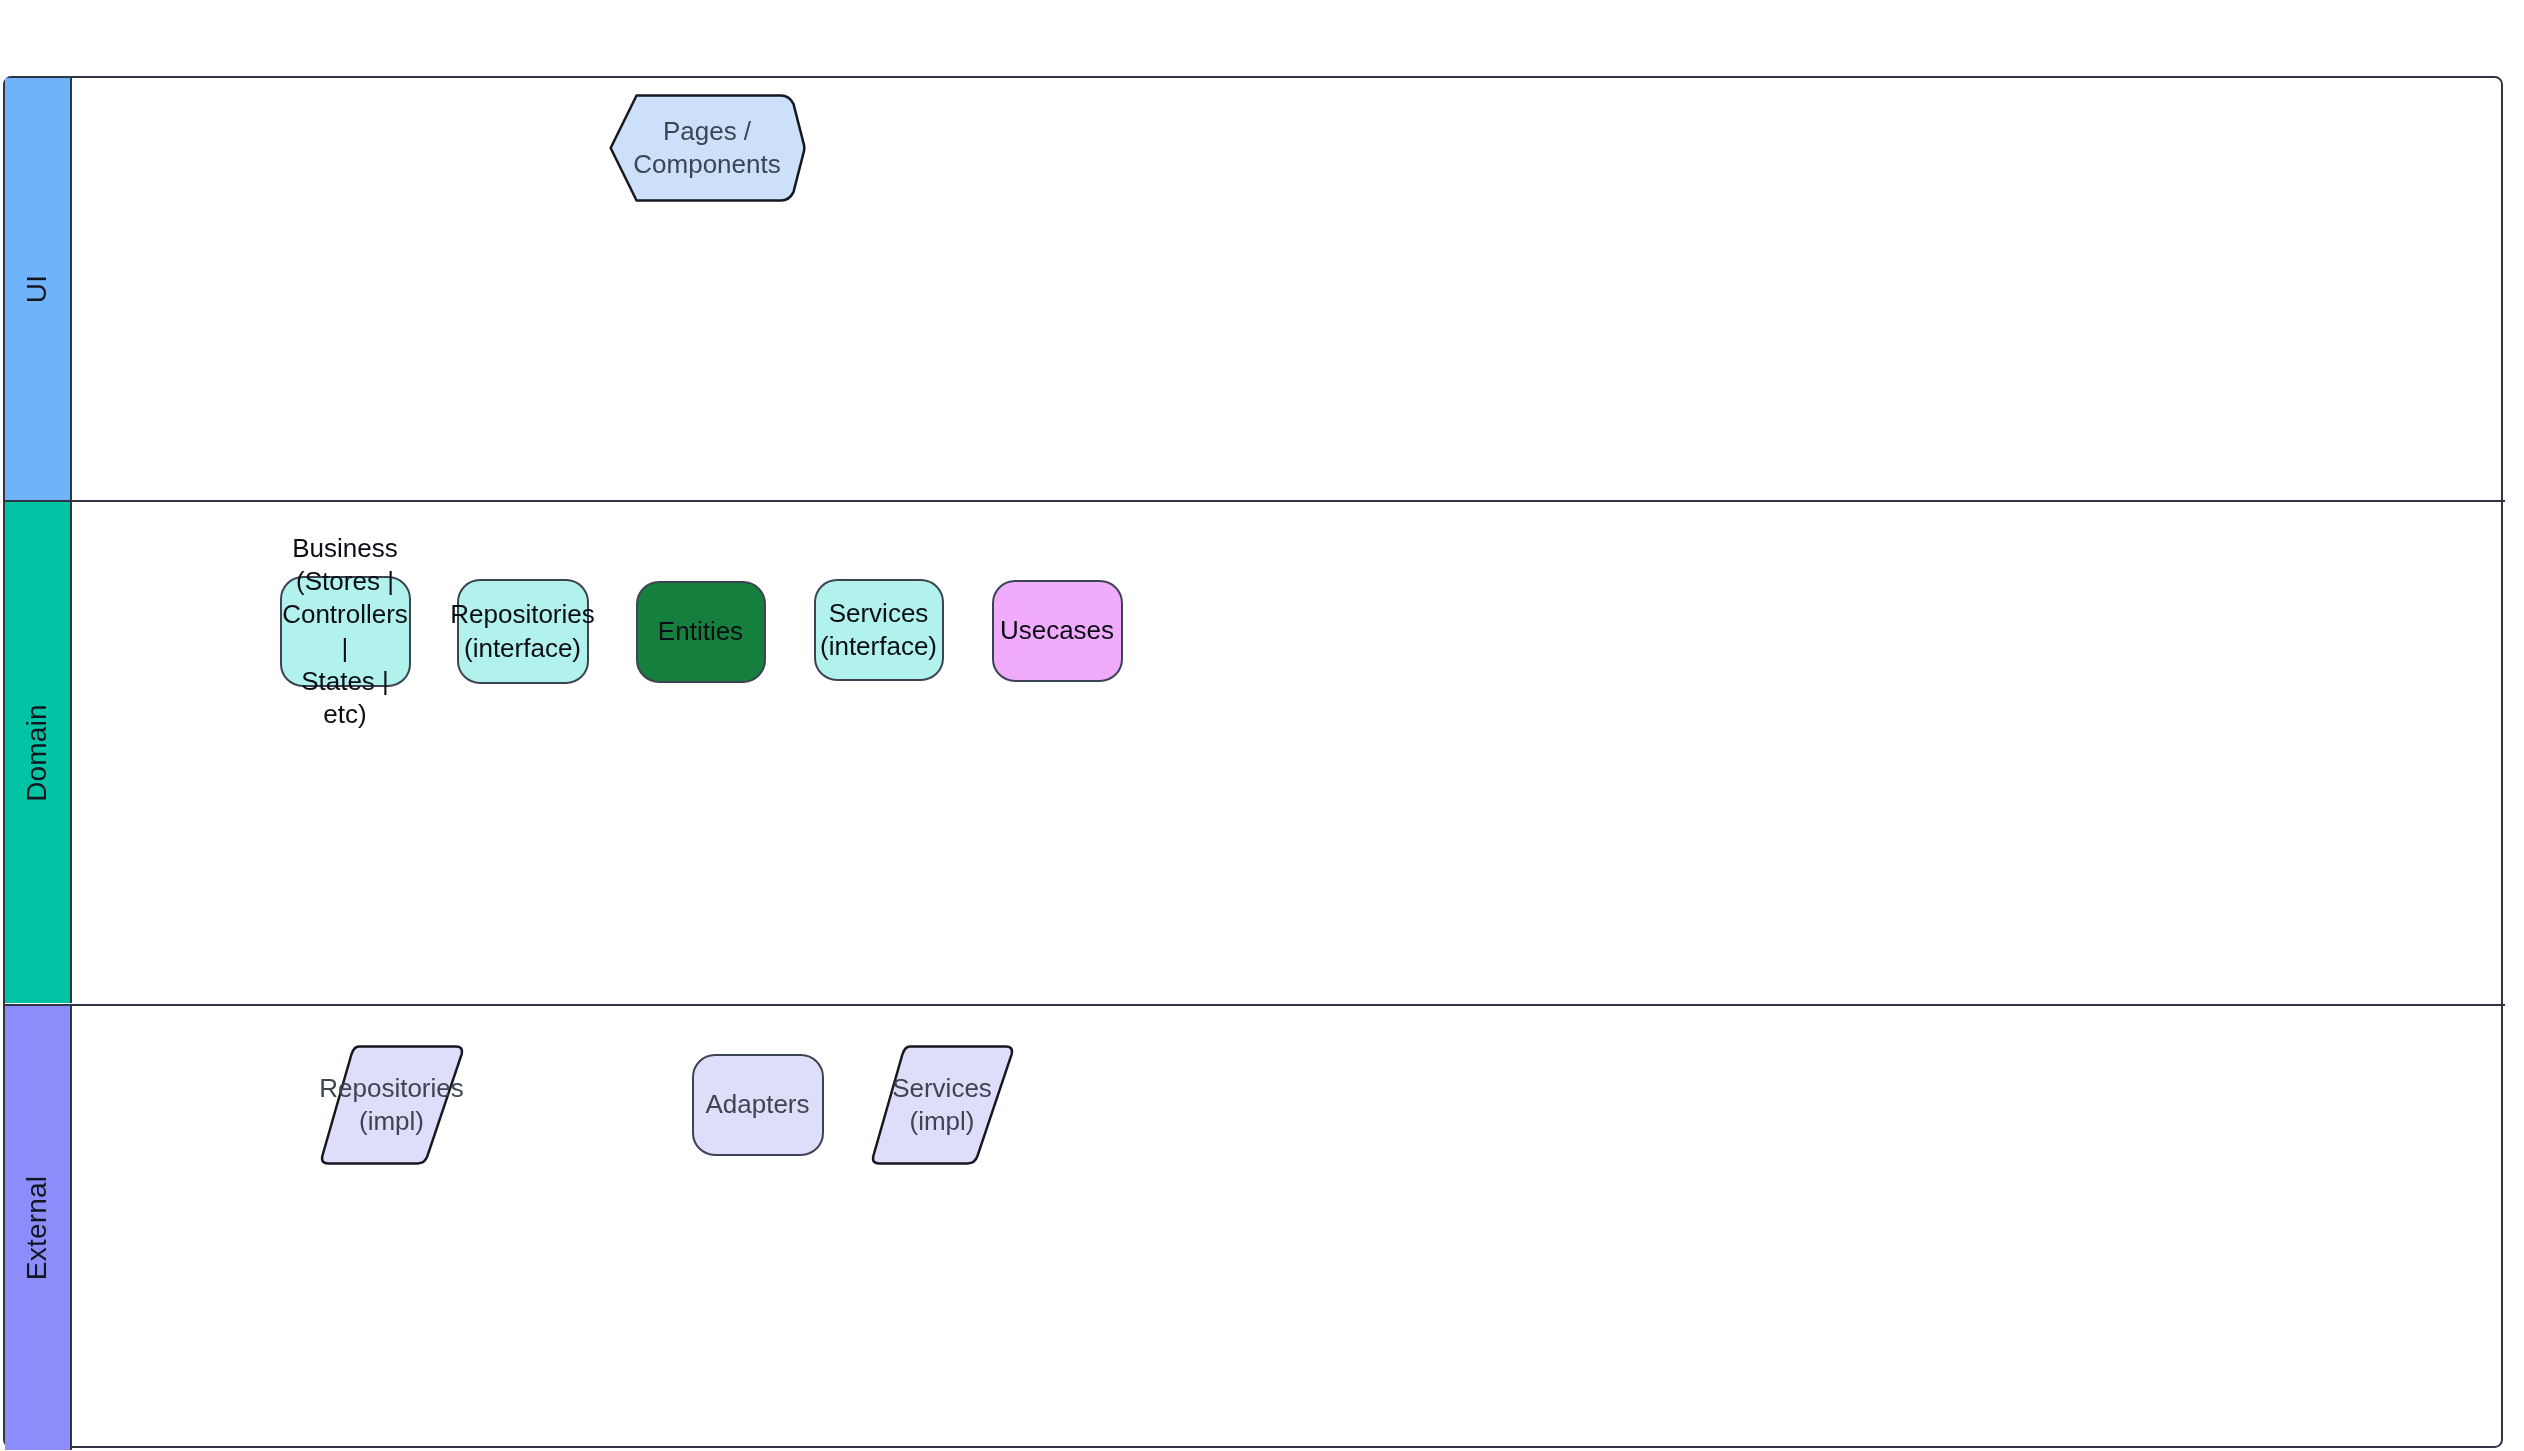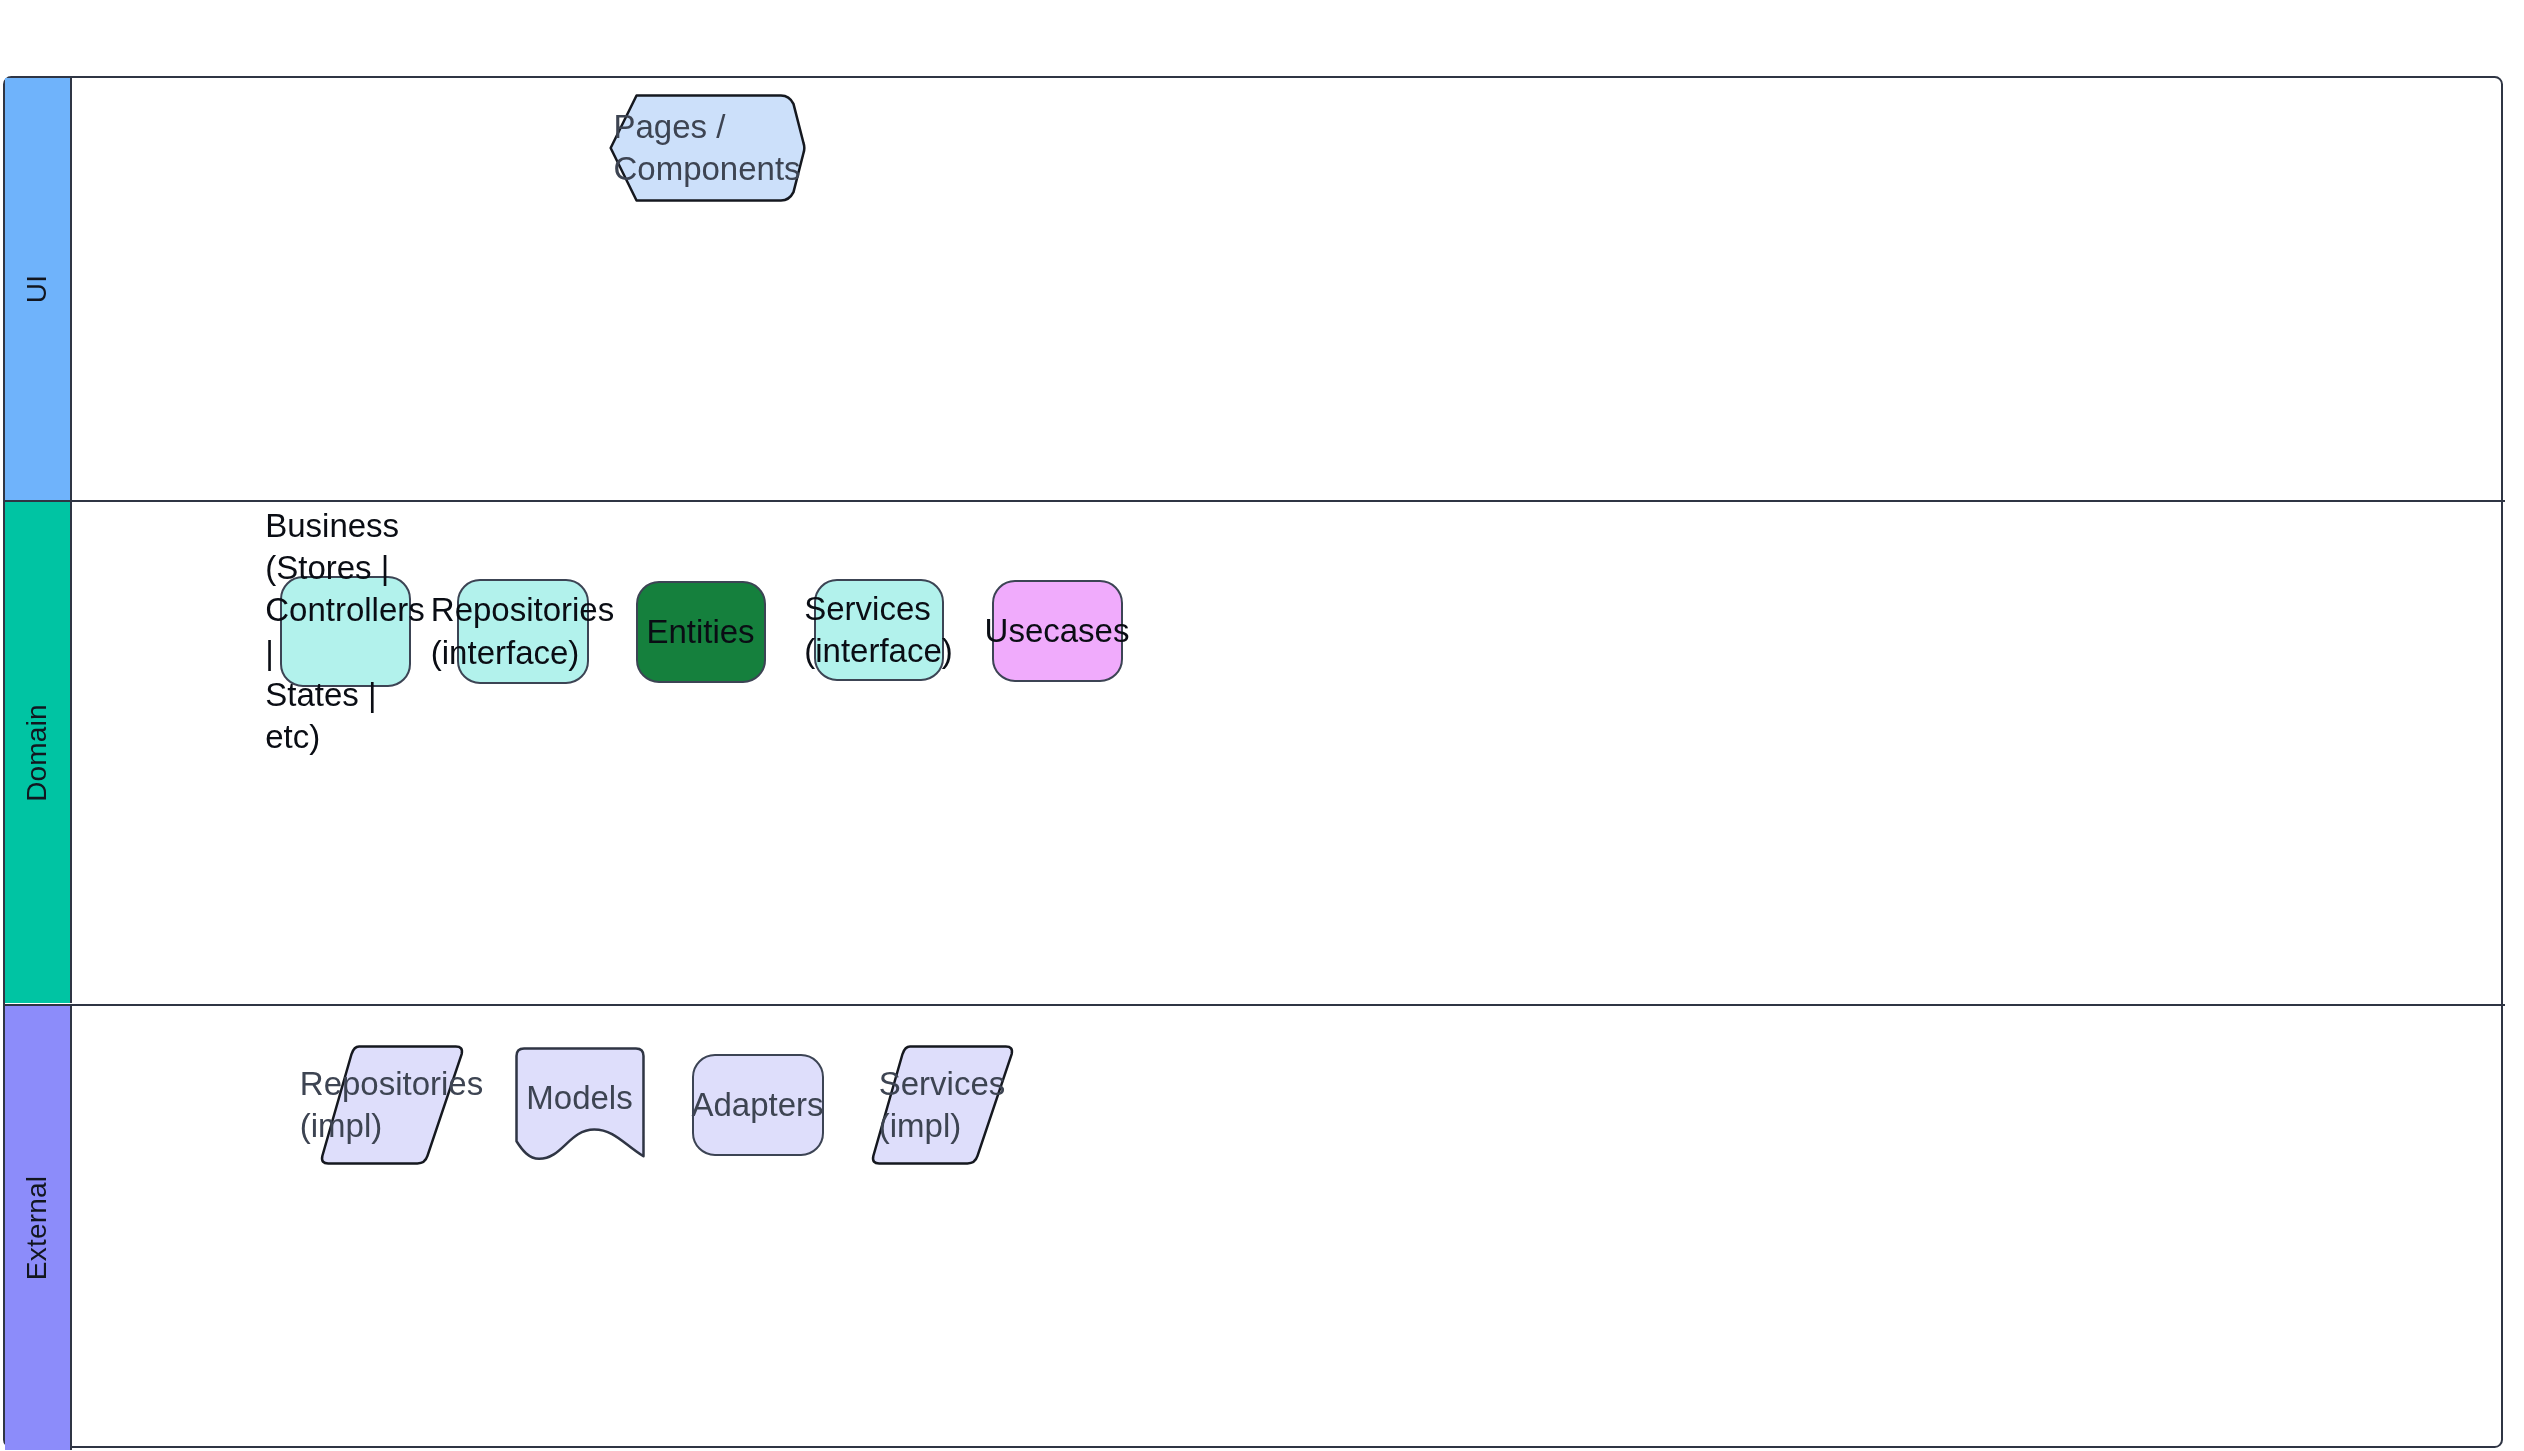--- a/index.html
+++ b/index.html
@@ -77,22 +77,22 @@
   .node {
     position: absolute;
     display: flex;
     align-items: center;
     justify-content: center;
     box-sizing: border-box;
   }
   .node-label {
     position: relative;
     z-index: 2;
-    text-align: left;
-    font-size: 33px;
+    text-align: center;
+    font-size: 26px;
     line-height: 1.28;
     color: #3d4452;
     pointer-events: none;
     white-space: pre-line;
     padding: 0 8.3px;
   }
   .node-label.dark {
     color: #0a0d14;
   }
   .node-svg {
@@ -192,34 +192,20 @@
                      Q 127 143 118 143
                      L 11 143
                      Q 2 143 4 134
                      L 39 12
                      Q 42 3 48 3 Z" fill="#dedefb" stroke="#15181f" stroke-width="3" stroke-linejoin="round"></path>
           </svg>
           <span class="node-label">Repositories
 (impl)</span>
         </div>
 
-        <div class="node" style="left:442px; top:40px; width:132px; height:122px;">
-          <svg class="node-svg" viewBox="0 0 158 146" preserveAspectRatio="none">
-            <path d="M 12 3
-                     L 146 3
-                     Q 155 3 155 12
-                     L 155 132
-                     C 132 118 120 100 96 100
-                     C 66 100 58 135 30 135
-                     C 18 135 10 125 3 114
-                     L 3 12
-                     Q 3 3 12 3 Z" fill="#dedefb" stroke="#2f3544" stroke-width="3" stroke-linejoin="round"></path>
-          </svg>
-          <span class="node-label" style="margin-top:-18.3px;">Models</span>
-        </div>
 
         <div class="node rrect" style="left:620px; top:48px; width:132px; height:102px; background:#dedefb;">
           <span class="node-label">Adapters</span>
         </div>
 
         <div class="node" style="left:798px; top:38px; width:145px; height:122px;">
           <svg class="node-svg" viewBox="0 0 174 146" preserveAspectRatio="none">
             <path d="M 48 3
                      L 163 3
                      Q 172 3 170 12

